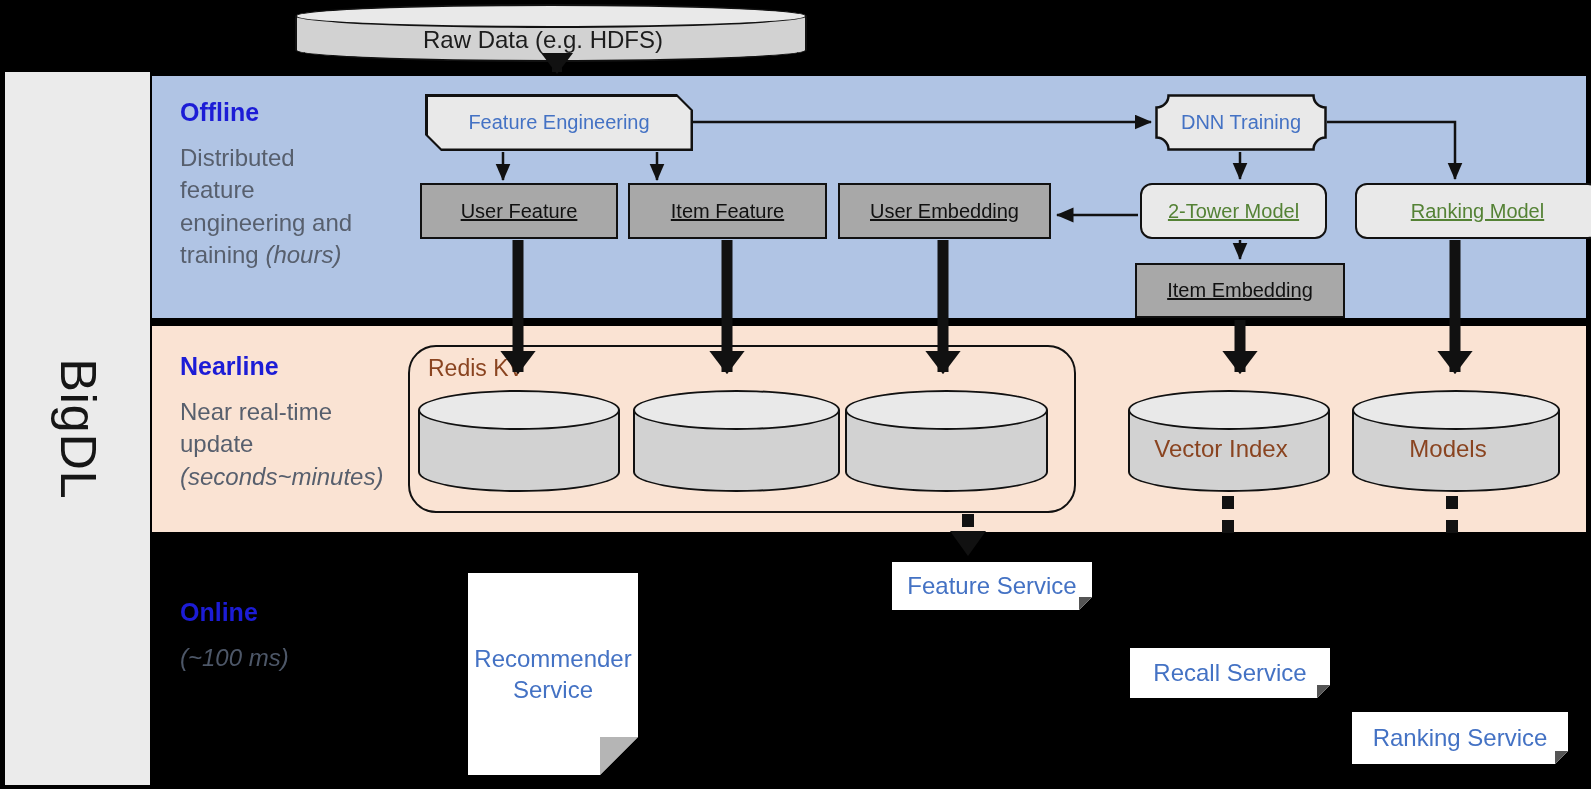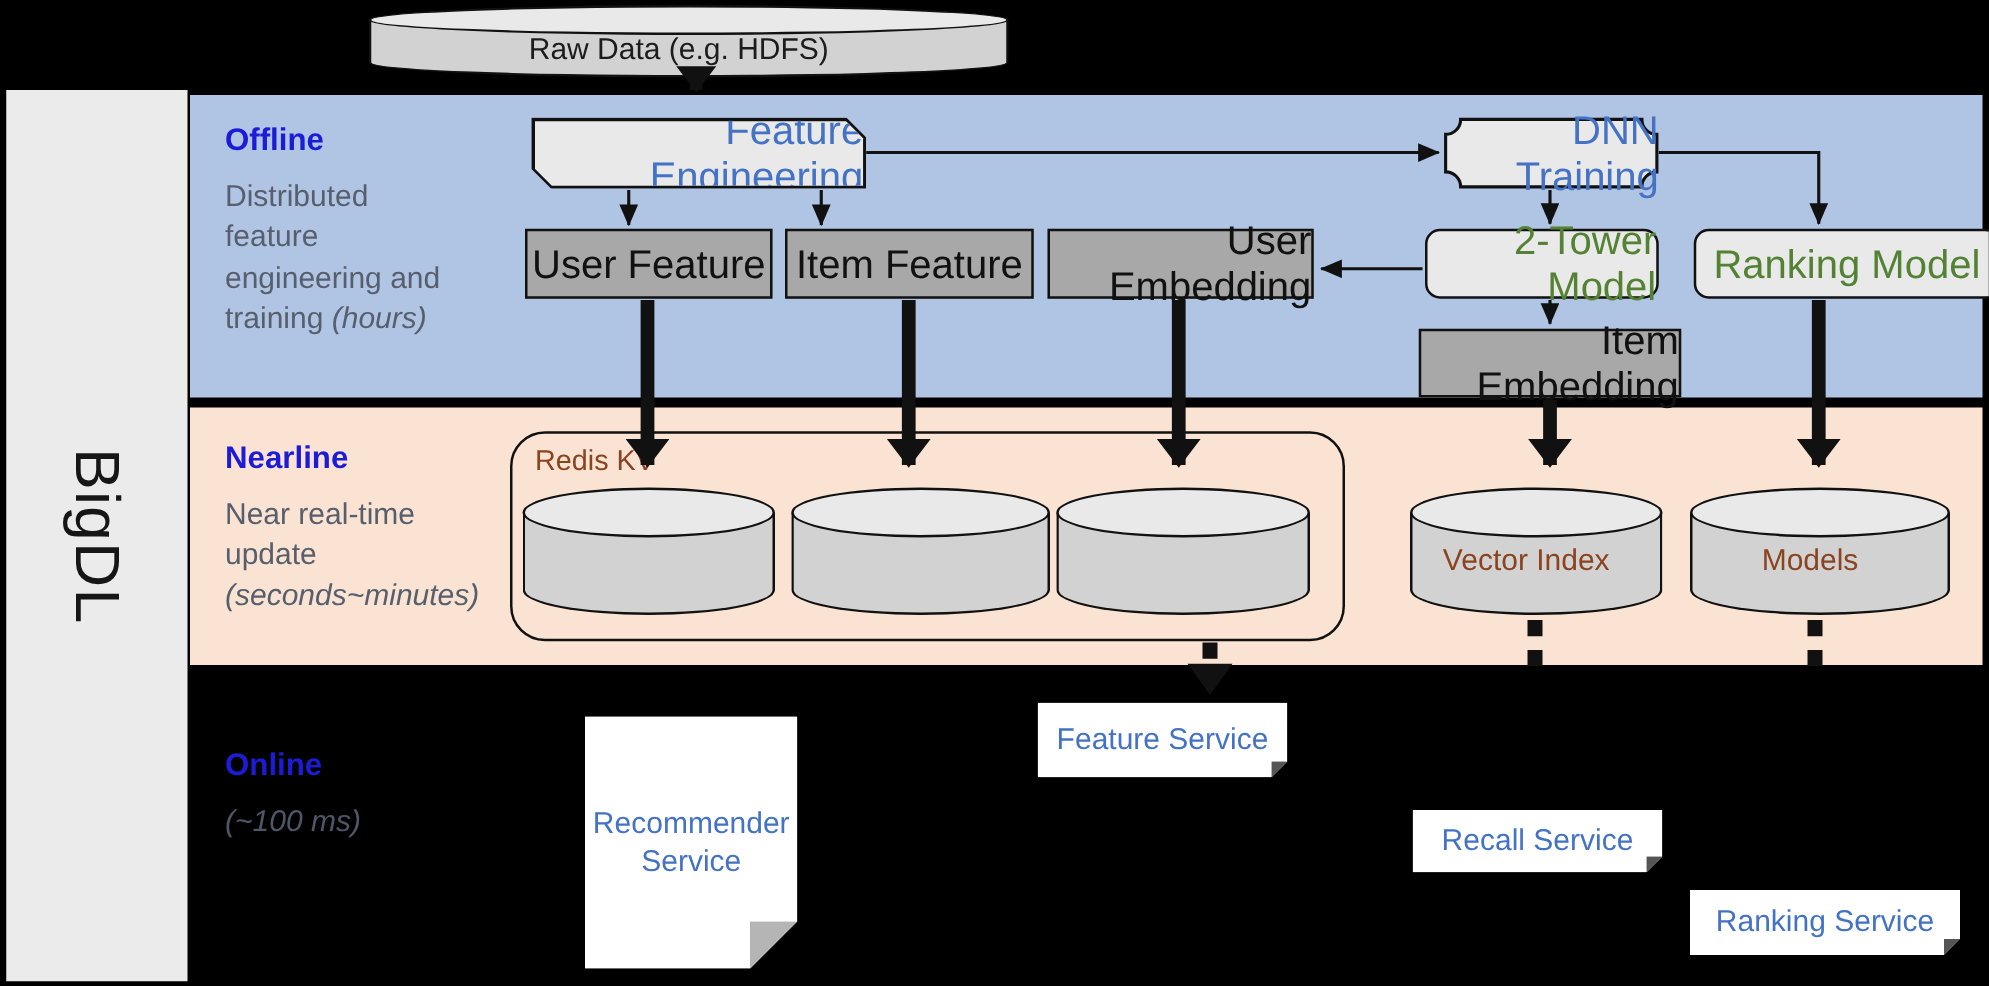--- a/index.html
+++ b/index.html
@@ -40,21 +40,21 @@
     font-size:50px;color:#161616;letter-spacing:1px;white-space:nowrap;
   }
   
   .band-title{position:absolute;font-size:25px;font-weight:600;color:var(--c-band-header);z-index:6;}
   .band-sub{position:absolute;font-size:24px;color:var(--c-band-subtitle);line-height:1.35;z-index:6;}
   .band-sub em{font-style:italic;}
   .band-sub .note{display:block;white-space:nowrap;font-style:italic;}
   
   .node{
     position:absolute;display:flex;align-items:center;justify-content:center;
-    font-size:32px;z-index:8;text-align:right;
+    font-size:20px;z-index:8;text-align:center;text-decoration:underline;
   }
   .gray-node{background:var(--c-dark-box-bg);border:2.5px solid var(--c-line);color:#111;}
   .round-node{background:var(--c-light-box-bg);border:2.5px solid var(--c-line);border-radius:12px;color:var(--c-box-green-text);}
   
   .snip{background:var(--c-line);
     clip-path:polygon(0 0, calc(100% - 16px) 0, 100% 16px, 100% 100%, 16px 100%, 0 calc(100% - 16px));}
   .snip-inner{
     position:absolute;inset:2.5px;background:var(--c-light-box-bg);
     clip-path:polygon(0 0, calc(100% - 14px) 0, 100% 14px, 100% 100%, 14px 100%, 0 calc(100% - 14px));
     display:flex;align-items:center;justify-content:center;color:var(--c-box-blue-text);
@@ -179,21 +179,21 @@
   <div class="cyl-label">Models</div>
 </div>
 
 <div class="band-title" style="left:180px;top:598px;">Online</div>
 <div class="band-sub" style="left:180px;top:642px;width:115px;color:var(--c-online-subtitle);"><span class="note">(~100 ms)</span></div>
 
 <div class="doc fold-lg" style="left:468px;top:573px;width:170px;height:202px;">
   <span>Recommender Service</span>
   <div class="doc-fold"></div>
 </div>
-<div class="doc fold-sm" style="left:830px;top:562px;width:200px;height:60px;">
+<div class="doc fold-sm" style="left:892px;top:562px;width:200px;height:48px;">
   <span>Feature Service</span>
   <div class="doc-fold"></div>
 </div>
 <div class="doc fold-sm" style="left:1130px;top:648px;width:200px;height:50px;">
   <span>Recall Service</span>
   <div class="doc-fold"></div>
 </div>
 <div class="doc fold-sm" style="left:1352px;top:712px;width:216px;height:52px;">
   <span>Ranking Service</span>
   <div class="doc-fold"></div>

